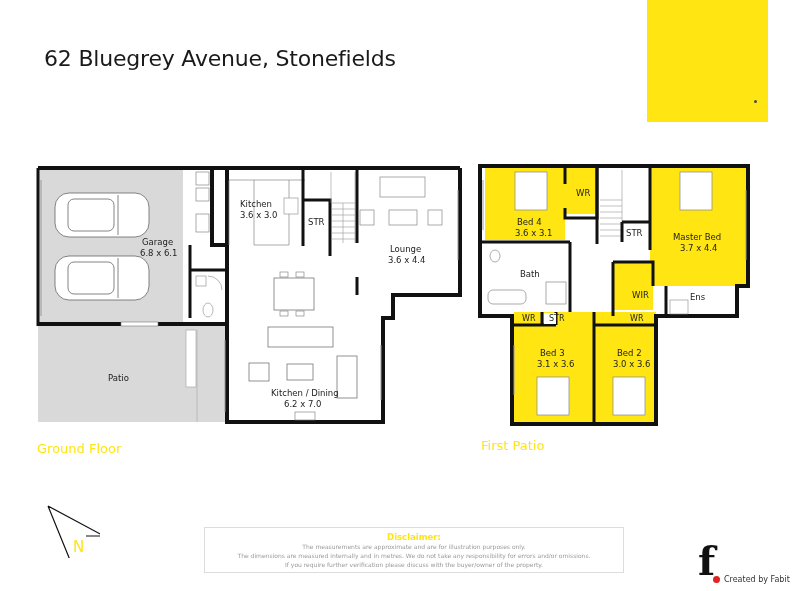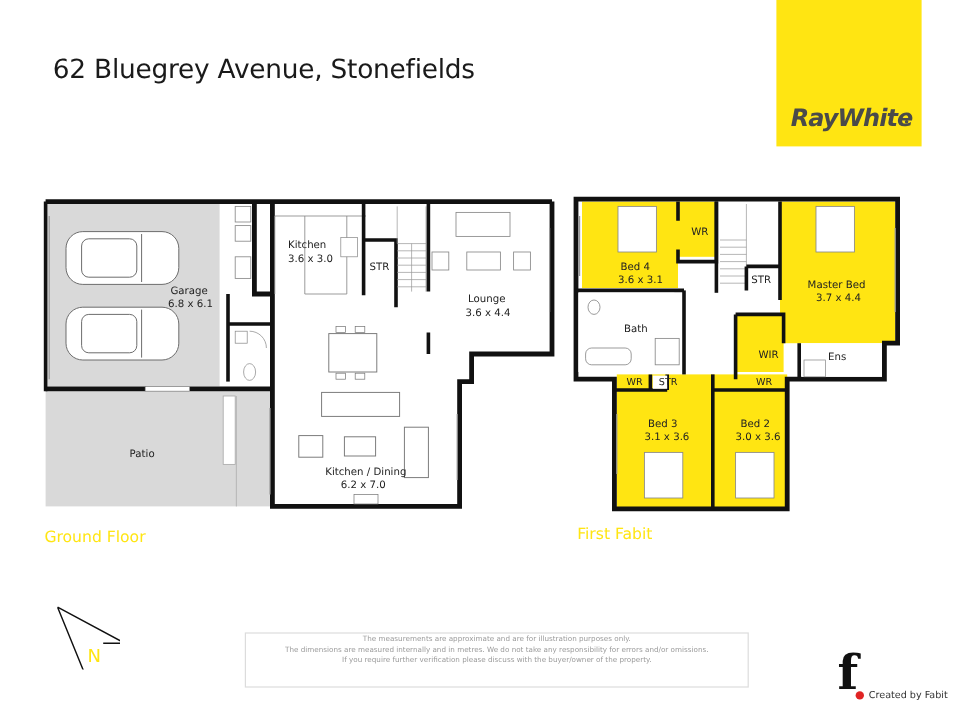--- a/index.html
+++ b/index.html
@@ -22,21 +22,20 @@
   .fabit-dot { position: absolute; left: 17px; top: 33px; width: 7px; height: 7px; border-radius: 50%; background: #e02424; }
   .fabit-text { position: absolute; left: 28px; top: 32px; font-size: 8px; color: #333; white-space: nowrap; font-family: "DejaVu Sans", sans-serif; }
   svg text { font-family: "DejaVu Sans", sans-serif; fill: #222; }
 </style>
 </head>
 <body>
 
 <div class="title">62 Bluegrey Avenue, Stonefields</div>
 
 <div class="logo-box">
-  <div class="logo-text">RayWhite</div>
   <div class="logo-dot"></div>
 </div>
 
 <svg class="plan" width="800" height="591" viewBox="0 0 800 591">
 
   <g>
 
     <rect x="38" y="168" width="145" height="154" fill="#d9d9d9"></rect>
 
     <rect x="38" y="326" width="188" height="96" fill="#d9d9d9"></rect>
@@ -192,28 +191,29 @@
     <text x="540" y="356" font-size="8.5">Bed 3</text>
     <text x="537" y="367" font-size="8.5">3.1 x 3.6</text>
     <rect x="537" y="377" width="32" height="38" fill="#fff" stroke="#888" stroke-width="0.7"></rect>
     <text x="617" y="356" font-size="8.5">Bed 2</text>
     <text x="613" y="367" font-size="8.5">3.0 x 3.6</text>
     <rect x="613" y="377" width="32" height="38" fill="#fff" stroke="#888" stroke-width="0.7"></rect>
   </g>
 </svg>
 
 <div class="floor-label gf-label">Ground Floor</div>
-<div class="floor-label ff-label">First Fabit</div>
+<div class="floor-label ff-label">First Patio</div>
 
 <svg class="compass" viewBox="0 0 60 60">
   <path d="M8 8 L64 38 L46 38 M8 8 L30 62" stroke="#111" stroke-width="1.2" fill="none"></path>
 </svg>
 <div class="compass-n">N</div>
 
 <div class="disclaimer">
+  <div class="disc-title">Disclaimer:</div>
   <div class="disc-line">The measurements are approximate and are for illustration purposes only.</div>
   <div class="disc-line">The dimensions are measured internally and in metres. We do not take any responsibility for errors and/or omissions.</div>
   <div class="disc-line">If you require further verification please discuss with the buyer/owner of the property.</div>
 </div>
 
 <div class="fabit">
   <div class="fabit-f">f</div>
   <div class="fabit-dot"></div>
   <div class="fabit-text">Created by Fabit</div>
 </div>

